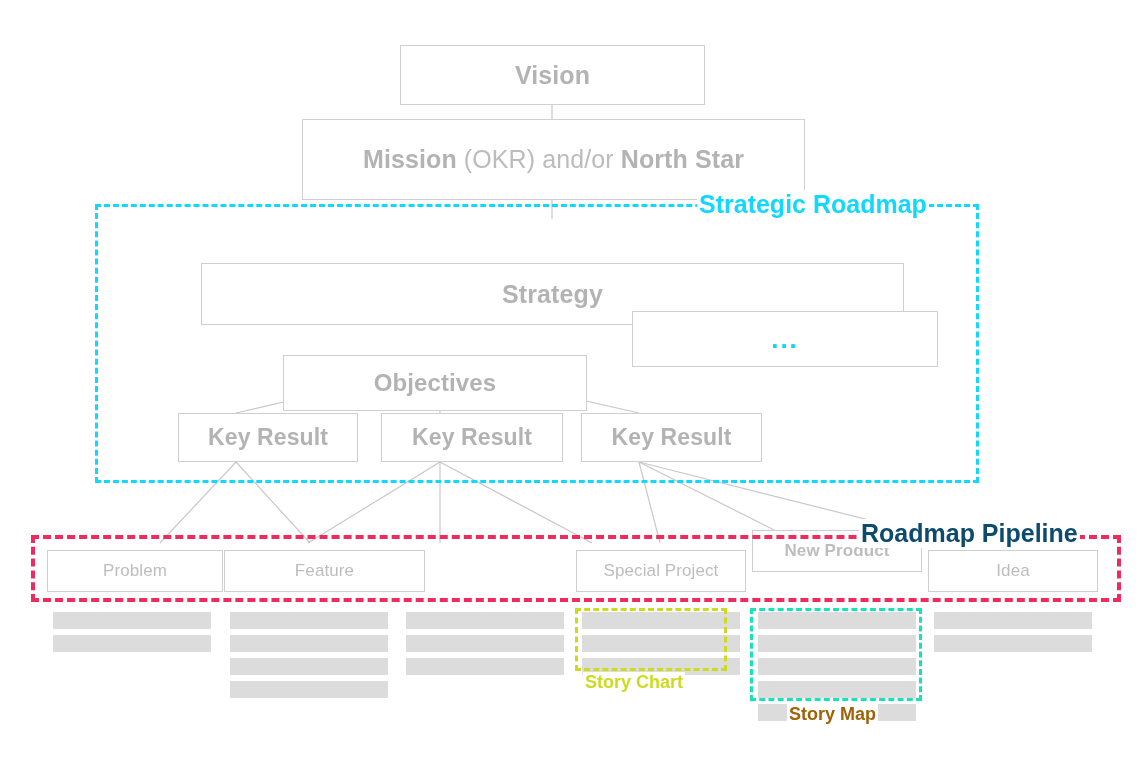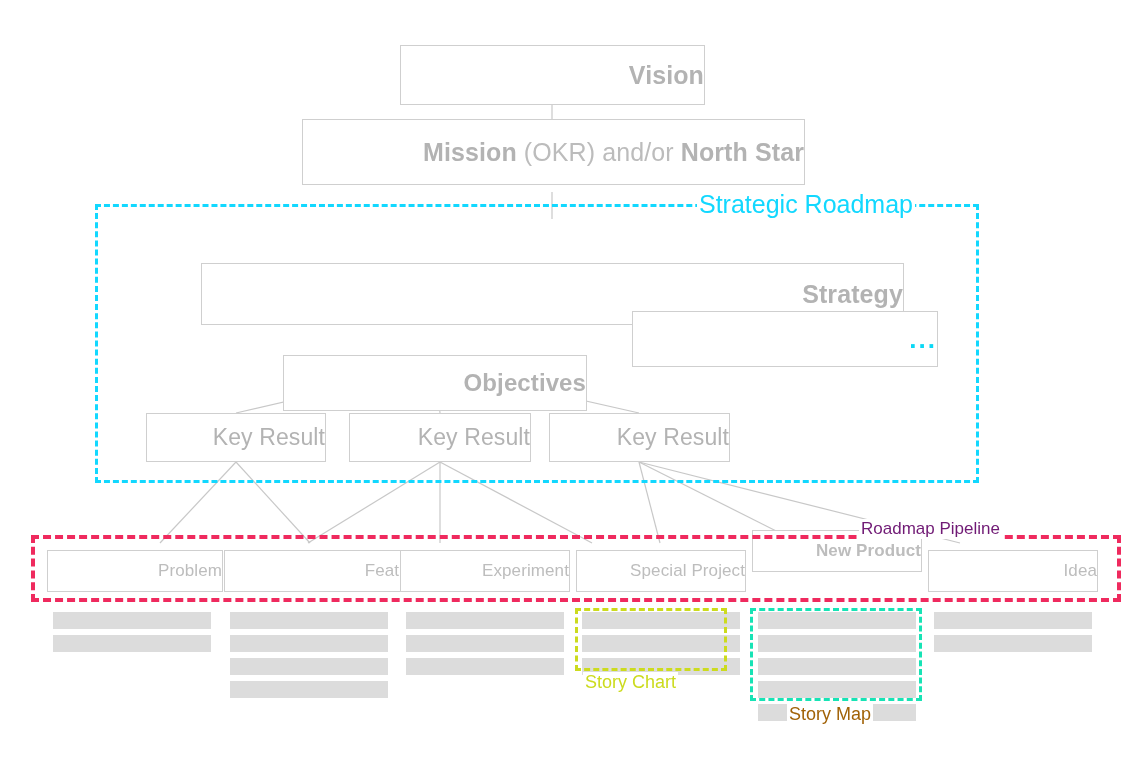--- a/index.html
+++ b/index.html
@@ -27,30 +27,30 @@
   }
   
   .node {
     position: absolute;
     box-sizing: border-box;
     border: 1px solid #cfcfcf;
     background: #ffffff;
     color: #b3b3b3;
     display: flex;
     align-items: center;
-    justify-content: flex-end;
+    justify-content: center;
     text-align: center;
     z-index: 3;
     letter-spacing: 0.1px;
   }
   .node-lvl1 { font-size: 25px; font-weight: bold; }
   .node-lvl2 { font-size: 25px; }
   .node-lvl3 { font-size: 25px; font-weight: bold; margin-top: 44px; }
   .node-lvl4 { font-size: 24px; font-weight: bold; }
-  .node-kr   { font-size: 23px; font-weight: normal; }
+  .node-kr   { font-size: 23px; font-weight: bold; margin-left: 32px; }
   .node-pipe { font-size: 17px; font-weight: normal; color: #bdbdbd; }
 
   .mission-strong { font-weight: bold; color: #b3b3b3; }
   .mission-light  { font-weight: normal; color: #bcbcbc; }
 
   .dots {
     color: #0ad8f5;
     font-size: 26px;
     font-weight: bold;
     letter-spacing: 2px;
@@ -77,34 +77,34 @@
   .group-gantt {
     border: 3px dashed #ccdb1e;
   }
   .group-story {
     border: 3px dashed #17e3b5;
   }
 
   
   .group-label {
     position: absolute;
-    font-weight: normal;
+    font-weight: bold;
     z-index: 6;
     white-space: nowrap;
     background: #ffffff;
     padding: 0 2px;
     text-align: center;
   }
   .label-strategic {
     color: #12d8ff;
     font-size: 25px;
   }
   .label-pipeline {
-    color: #701a75;
-    font-size: 17px;
+    color: #0c4a6e;
+    font-size: 25px;
   }
   .label-gantt {
     color: #ccdb1e;
     font-size: 18px;
   }
   .label-story {
     color: #a16207;
     font-size: 18px;
   }
 
@@ -148,21 +148,21 @@
       <line x1="639" y1="462" x2="660" y2="543"></line>
       <line x1="639" y1="462" x2="800" y2="543"></line>
       <line x1="639" y1="462" x2="960" y2="543"></line>
     </g>
   </svg>
 
   <div class="node node-lvl1" style="left:400px; top:45px; width:305px; height:60px;">
     <span>Vision</span>
   </div>
 
-  <div class="node node-lvl2" style="left:302px; top:119px; width:503px; height:66px;">
+  <div class="node node-lvl2" style="left:302px; top:119px; width:503px; height:81px;">
     <span>
       <span class="mission-strong">Mission</span><span class="mission-light"> (OKR) and/or </span><span class="mission-strong">North Star</span>
     </span>
   </div>
 
   <div class="node node-lvl3" style="left:201px; top:219px; width:703px; height:62px;">
     <span>Strategy</span>
   </div>
 
   <div class="node node-lvl4" style="left:283px; top:311px; width:304px; height:56px;margin-top:44px;">
@@ -182,23 +182,20 @@
   <div class="node node-kr" style="left:549px; top:413px; width:181px; height:49px;">
     <span>Key Result</span>
   </div>
 
   <div class="node node-pipe" style="left:47px; top:550px; width:176px; height:42px;">
     <span>Problem</span>
   </div>
   <div class="node node-pipe" style="left:224px; top:550px; width:201px; height:42px;">
     <span>Feature</span>
   </div>
-  <div class="node node-pipe" style="left:400px; top:550px; width:170px; height:42px;">
-    <span>Experiment</span>
-  </div>
   <div class="node node-pipe" style="left:576px; top:550px; width:170px; height:42px;">
     <span>Special Project</span>
   </div>
   <div class="node node-pipe" style="left:752px; top:530px; width:170px; height:42px;font-weight:bold;">
     <span>New Product</span>
   </div>
   <div class="node node-pipe" style="left:928px; top:550px; width:170px; height:42px;">
     <span>Idea</span>
   </div>
 

